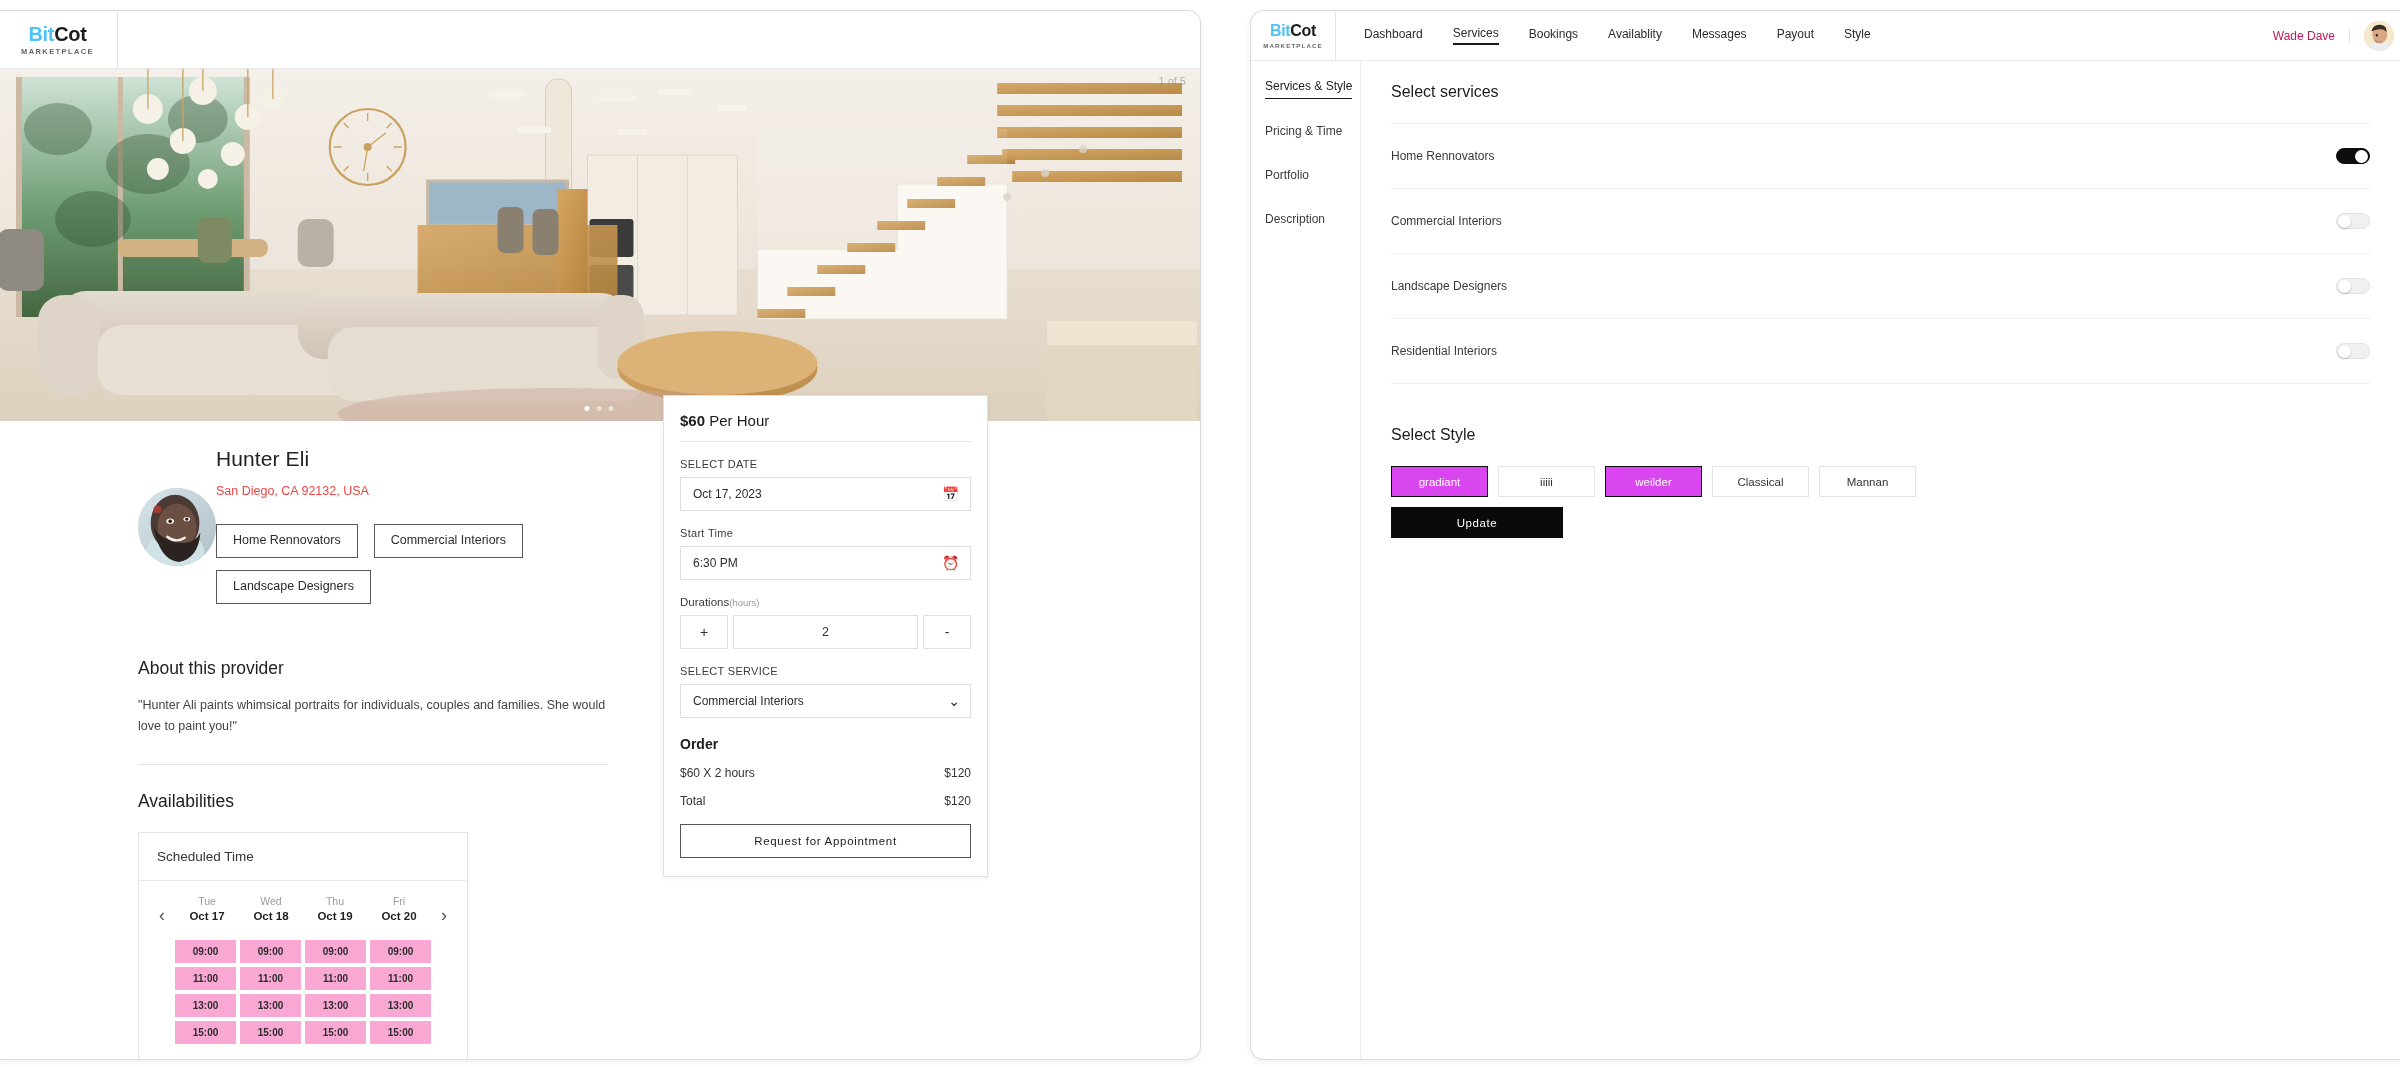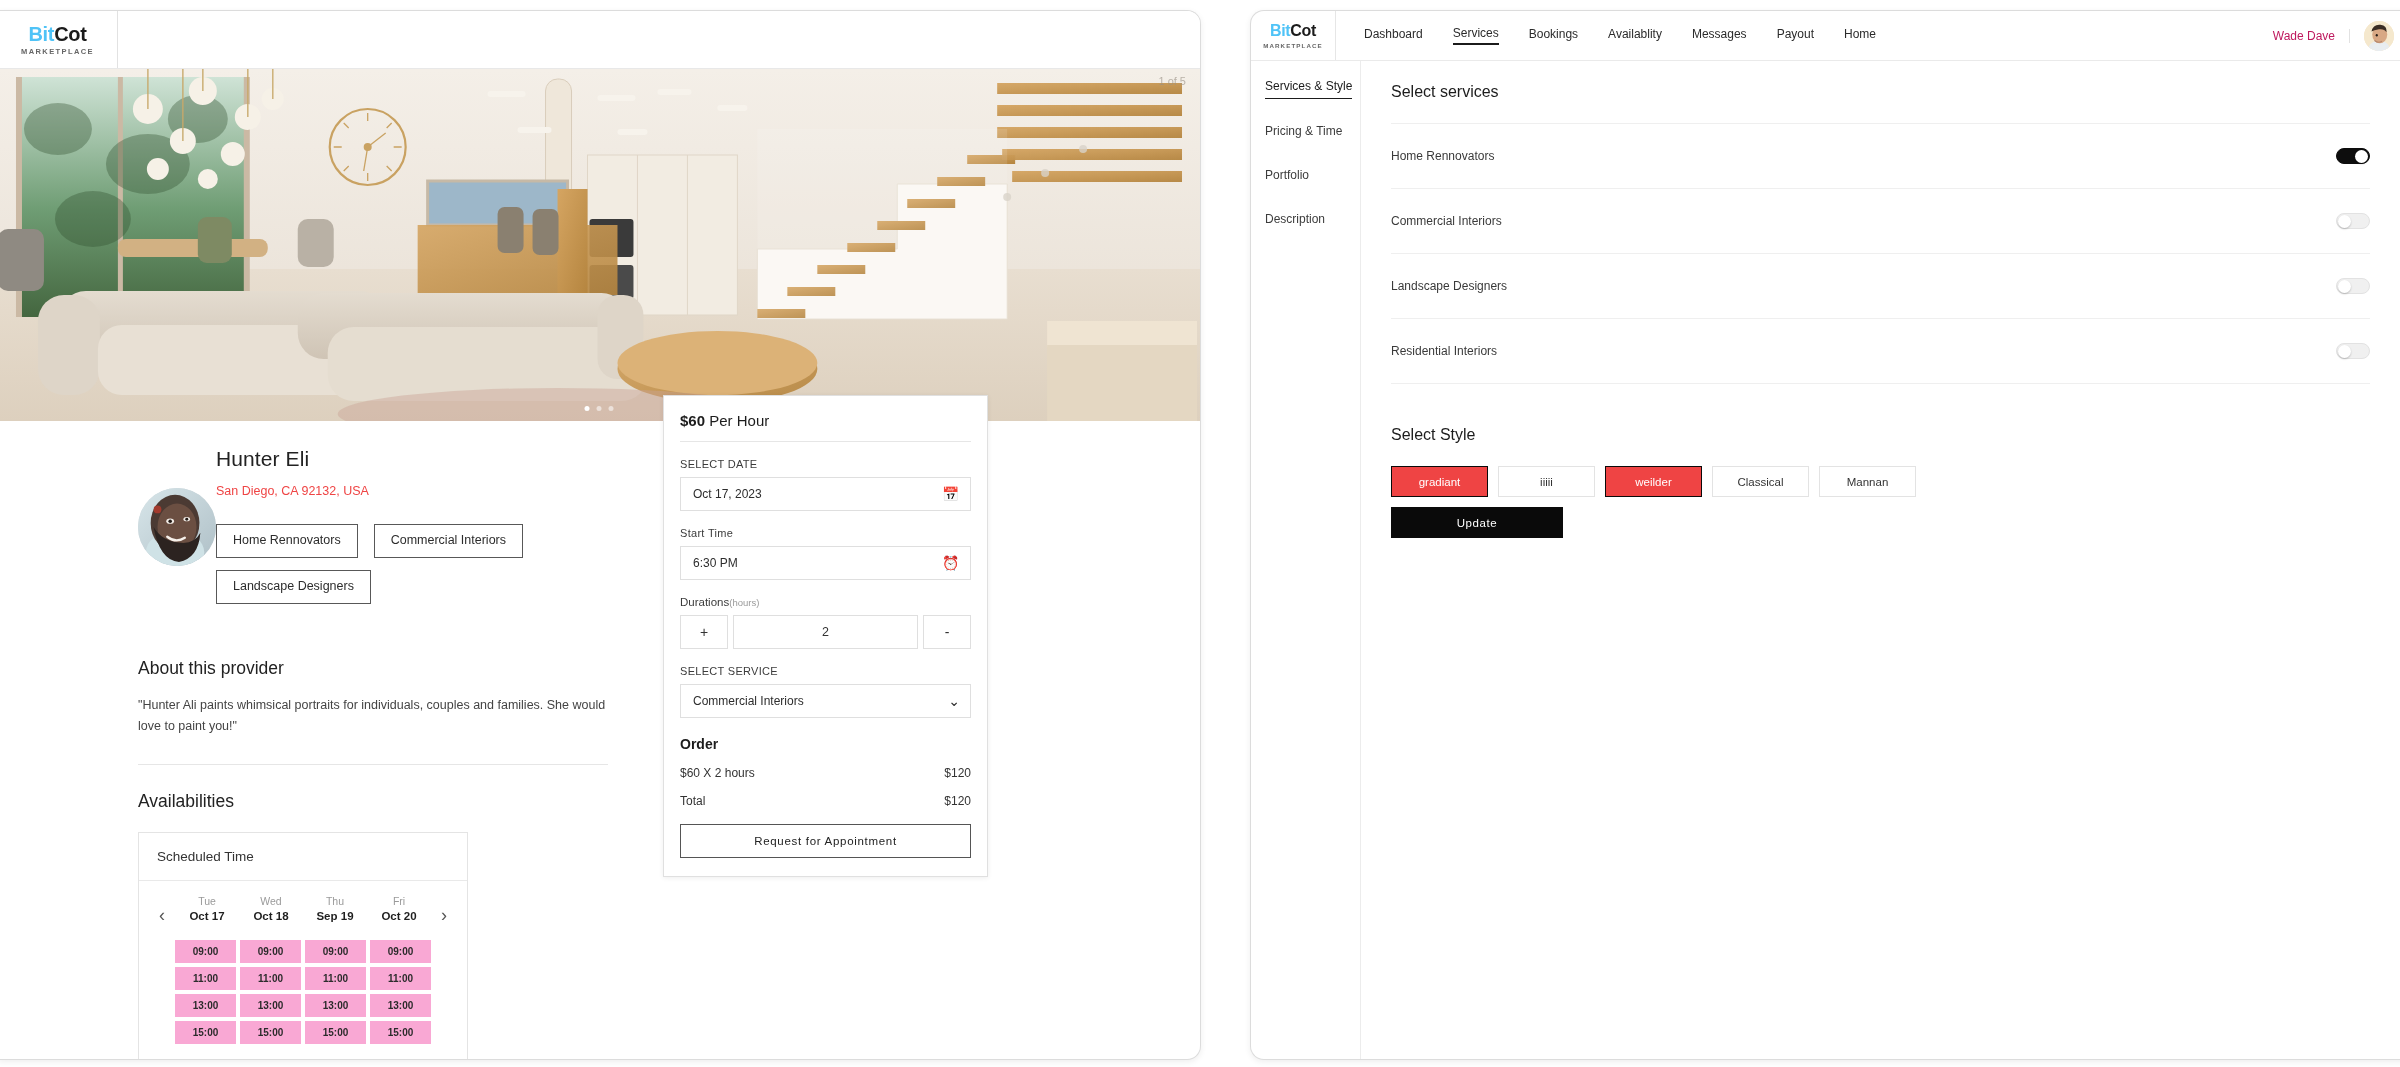--- a/index.html
+++ b/index.html
@@ -144,21 +144,21 @@
   .toggle { width:34px; height:16px; border-radius:9px; position:relative; background:#f0f0f0; border:1px solid #e2e2e2; cursor:pointer; flex:none;}
   .toggle .knob { position:absolute; top:1px; left:1px; width:13px; height:13px; border-radius:50%; background:#fff; box-shadow:0 1px 2px rgba(0,0,0,.22);}
   .toggle.on { background:#0d0d0d; border-color:#0d0d0d; }
   .toggle.on .knob { left: auto; right:1px; }
   .style-h { font-size:16px; color:#1c1c1c; margin-top: 42px;}
   .style-row { display:flex; gap: 10px; margin-top: 22px; }
   .style-chip {
     width: 97px; height: 31px; display:flex; align-items:center; justify-content:center;
     font-size:11.5px; border:1px solid #e3e3e3; background:#fff; color:#333; cursor:pointer;
   }
-  .style-chip.sel { background:#ef4444; color:#fff; border-color:#0a0a0a; }
+  .style-chip.sel { background:#d946ef; color:#fff; border-color:#0a0a0a; }
   .update-btn {
     margin-top: 10px; width: 172px; height: 31px; background:#0a0a0a; color:#fff;
     display:flex; align-items:center; justify-content:center; font-size:11.5px; letter-spacing:.6px; cursor:pointer;
   }
 </style>
 </head>
 <body>
 
 <div class="stage">
 
@@ -391,21 +391,21 @@
                   <div class="day-h">
                     <div class="day-dow">Tue</div>
                     <div class="day-date">Oct 17</div>
                   </div>
                   <div class="day-h">
                     <div class="day-dow">Wed</div>
                     <div class="day-date">Oct 18</div>
                   </div>
                   <div class="day-h">
                     <div class="day-dow">Thu</div>
-                    <div class="day-date">Sep 19</div>
+                    <div class="day-date">Oct 19</div>
                   </div>
                   <div class="day-h">
                     <div class="day-dow">Fri</div>
                     <div class="day-date">Oct 20</div>
                   </div>
                 </div>
                 <div class="arrow">›</div>
               </div>
 
               <div class="slots">
@@ -488,21 +488,21 @@
         </div>
         <div class="brand-sub">MARKETPLACE</div>
       </div>
       <div class="dash-nav">
         <a href="#">Dashboard</a>
         <a href="#" class="active">Services</a>
         <a href="#">Bookings</a>
         <a href="#">Availablity</a>
         <a href="#">Messages</a>
         <a href="#">Payout</a>
-        <a href="#">Home</a>
+        <a href="#">Style</a>
       </div>
       <div class="dash-user">
         <div class="uname">Wade Dave</div>
         <div class="avatar-sm">
           <svg viewBox="0 0 40 40">
             <rect width="40" height="40" fill="#f5e8cd"></rect>
             <ellipse cx="20" cy="40" rx="15" ry="14" fill="#e8ecef"></ellipse>
             <ellipse cx="21" cy="18" rx="10" ry="12" fill="#d8a884"></ellipse>
             <path d="M10 14 q2 -10 12 -9 q9 1 8 10 q-3 -5 -10 -4 q-7 1 -10 3z" fill="#3a2d24"></path>
             <ellipse cx="17" cy="19" rx="1.4" ry="1.7" fill="#241c16"></ellipse>

